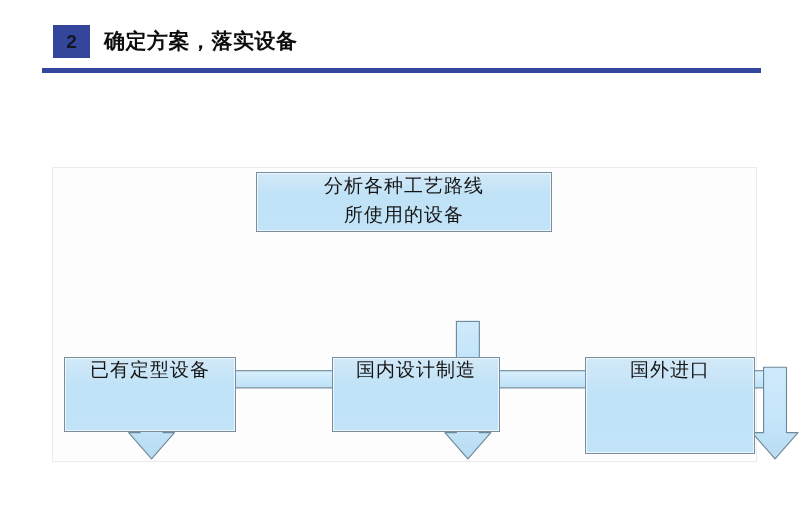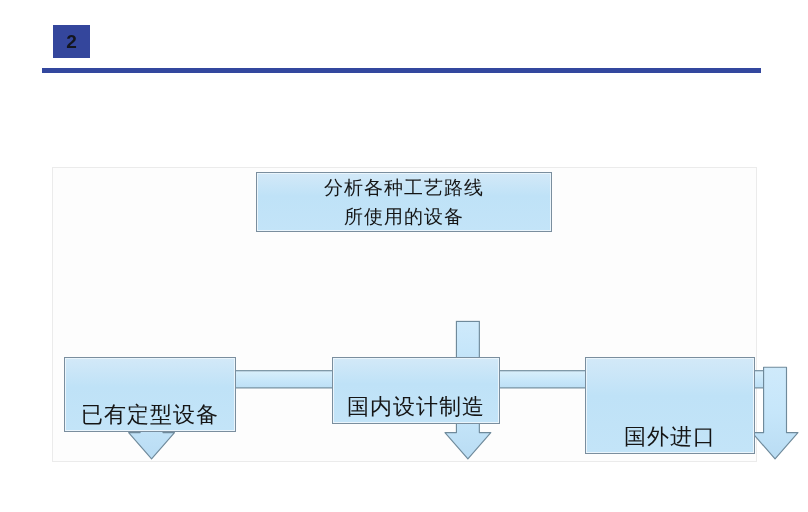--- a/index.html
+++ b/index.html
@@ -71,28 +71,28 @@
   }
 
   
   .flow-box {
     position: absolute;
     box-sizing: border-box;
     border: 1px solid #7a8e9e;
     background: linear-gradient(180deg, #d3e9f8 0%, #bfe2f7 40%, #c3e4f8 100%);
     box-shadow: inset 0 0 0 1px #eaf5fc;
     display: flex;
-    align-items: flex-end;
+    align-items: flex-start;
     justify-content: center;
     text-align: center;
     color: #1a1a1a;
-    font-family: Liberation Serif, serif;
+    font-family: Liberation Mono, monospace;
   }
   .flow-box .box-text {
-    font-size: 22px;
+    font-size: 19px;
     line-height: 1.45;
     letter-spacing: 1px;
     white-space: pre-line;
     color: #151515;
   }
 
   #box-top {
     left: 256px;
     top: 172px;
     width: 296px;
@@ -103,21 +103,21 @@
   #box-existing {
     left: 64px;
     top: 357px;
     width: 172px;
     height: 75px;
   }
   #box-domestic {
     left: 332px;
     top: 357px;
     width: 168px;
-    height: 67px;
+    height: 75px;
   }
   #box-import {
     left: 585px;
     top: 357px;
     width: 170px;
     height: 97px;
   }
 
   
   #connector-layer {
@@ -127,20 +127,21 @@
     width: 808px;
     height: 512px;
     pointer-events: none;
   }
 </style>
 </head>
 <body>
 
 <div id="slide-header">
   <div id="step-badge">2</div>
+  <div id="slide-title">确定方案，落实设备</div>
   <div id="title-rule"></div>
 </div>
 
 <div id="diagram-panel">
 
   <svg id="connector-layer" viewBox="0 0 705 295" width="705" height="295">
     <defs>
       <linearGradient id="arrGrad" x1="0" y1="0" x2="1" y2="0">
         <stop offset="0%" stop-color="#bfe1f6"></stop>
         <stop offset="35%" stop-color="#d8eefb"></stop>

